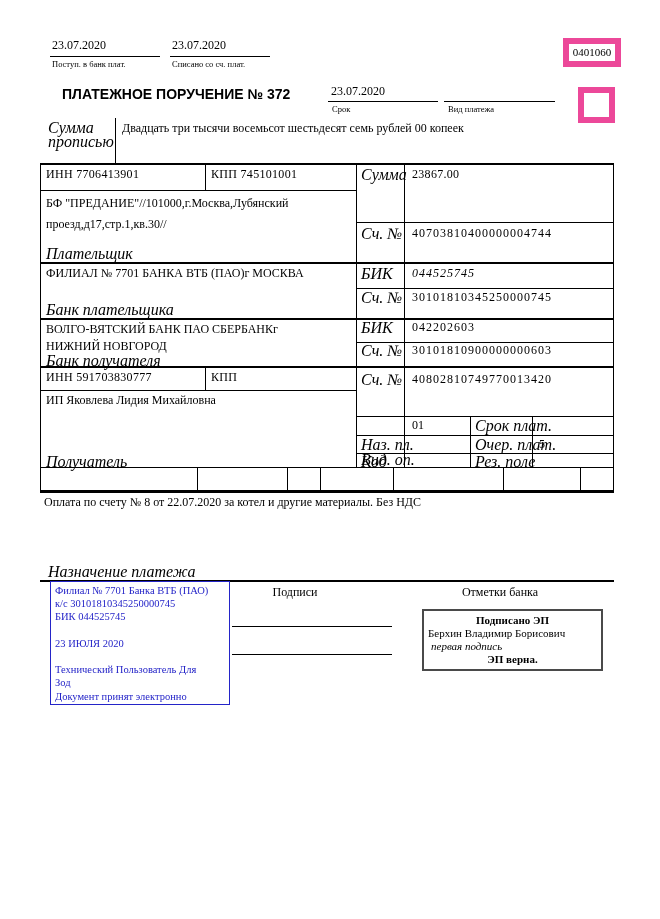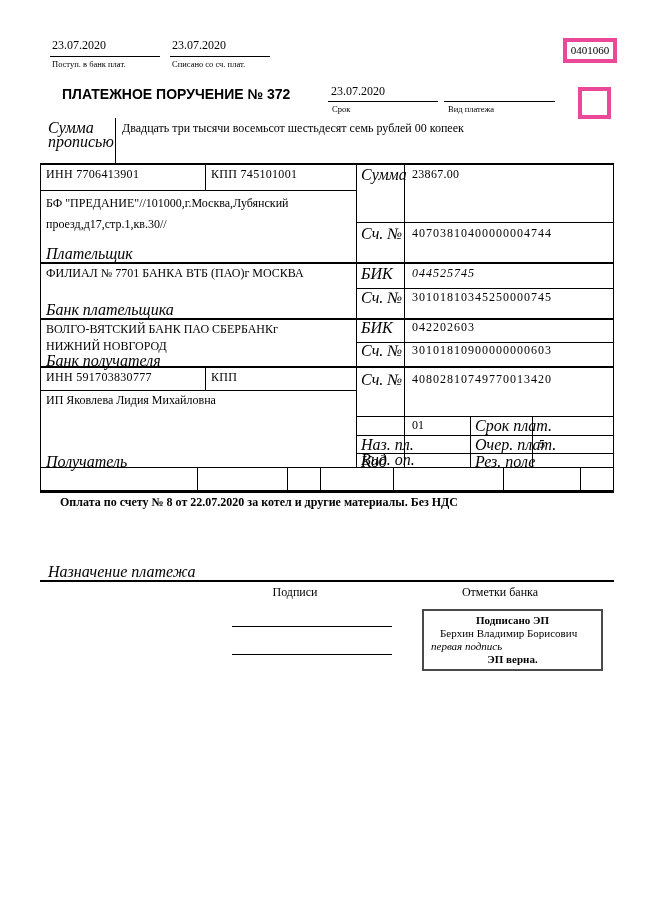--- a/index.html
+++ b/index.html
@@ -8,30 +8,30 @@
   .t{position:absolute;font-size:12px;white-space:nowrap;line-height:13px;}
   .t11{font-size:16px;font-style:italic;}
   .t9{font-size:8.5px;line-height:9px;}
   .wrap{white-space:normal;}
   .num{letter-spacing:1px;}
   .sp{letter-spacing:0.3px;}
   .hl{position:absolute;border-top:1px solid #000;height:0;}
   .hl15{border-top-width:2px;}
   .hl3{border-top-width:3px;}
   .vl{position:absolute;border-left:1px solid #000;width:0;}
-  .box{position:absolute;border:4px solid #ec4899;background:#fff;}
+  .box{position:absolute;border:6px solid #ec4899;background:#fff;}
   .title{position:absolute;font-family:"Liberation Sans", sans-serif;font-weight:bold;font-size:14px;white-space:nowrap;}
   .center{text-align:center;}
   #bluebox{position:absolute;left:50px;top:581px;width:180px;height:124px;border:1px solid #2424c8;
            color:#2424c8;font-size:10.5px;padding:2px 4px;box-sizing:border-box;}
   #bluebox .bl{height:13.2px;line-height:13.2px;white-space:nowrap;overflow:visible;}
   #stamp{position:absolute;left:422px;top:609px;width:181px;height:62px;border:2px solid #4a4a4a;
          box-sizing:border-box;font-size:11px;padding-top:3px;}
   #stamp .s-title{font-weight:bold;text-align:center;line-height:13px;}
-  #stamp .s-name{padding-left:16px;line-height:13px;}
+  #stamp .s-name{padding-left:4px;line-height:13px;}
   #stamp .s-kind{padding-left:7px;font-style:italic;line-height:13px;}
   #stamp .s-status{font-weight:bold;text-align:center;line-height:13px;}
 </style>
 </head>
 <body>
 
 <div id="page">
 
   <div class="t" style="left:52px;top:39px;">23.07.2020</div>
   <div class="hl" style="left:50px;top:56px;width:110px;"></div>
@@ -119,27 +119,38 @@
   <div class="t t11" style="left:361px;top:419px;margin-top:34px;">Вид. оп.</div>
   <div class="t" style="left:412px;top:419px;">01</div>
   <div class="t t11" style="left:475px;top:419px;">Срок плат.</div>
   <div class="t t11" style="left:361px;top:438px;">Наз. пл.</div>
   <div class="t t11" style="left:475px;top:438px;">Очер. плат.</div>
   <div class="t" style="left:539px;top:438px;">5</div>
   <div class="t t11" style="left:361px;top:455px;">Код</div>
   <div class="t t11" style="left:475px;top:455px;">Рез. поле</div>
   <div class="t t11" style="left:46px;top:455px;">Получатель</div>
 
-  <div class="t" style="left:60px;top:496px;font-weight:bold;">Оплата по счету № 8 от 22.07.2020 за котел и другие материалы. Без НДС</div>
+  <div class="t" style="left:44px;top:496px;">Оплата по счету № 8 от 22.07.2020 за котел и другие материалы. Без НДС</div>
   <div class="t t11" style="left:48px;top:565px;">Назначение платежа</div>
   <div class="hl hl15" style="left:40px;top:580px;width:574px;"></div>
 
   <div class="t center" style="left:240px;top:586px;width:110px;">Подписи</div>
   <div class="t center" style="left:410px;top:586px;width:180px;">Отметки банка</div>
 
+  <div id="bluebox">
+    <div class="bl">Филиал № 7701 Банка ВТБ (ПАО)</div>
+    <div class="bl">к/с 30101810345250000745</div>
+    <div class="bl">БИК 044525745</div>
+    <div class="bl"></div>
+    <div class="bl">23 ИЮЛЯ 2020</div>
+    <div class="bl"></div>
+    <div class="bl">Технический Пользователь Для</div>
+    <div class="bl">Зод</div>
+    <div class="bl">Документ принят электронно</div>
+  </div>
 
   <div class="hl" style="left:232px;top:626px;width:160px;"></div>
   <div class="hl" style="left:232px;top:654px;width:160px;"></div>
 
   <div id="stamp">
     <div class="s-title">Подписано ЭП</div>
     <div class="s-name">Берхин Владимир Борисович</div>
     <div class="s-kind">первая подпись</div>
     <div class="s-status">ЭП верна.</div>
   </div>

